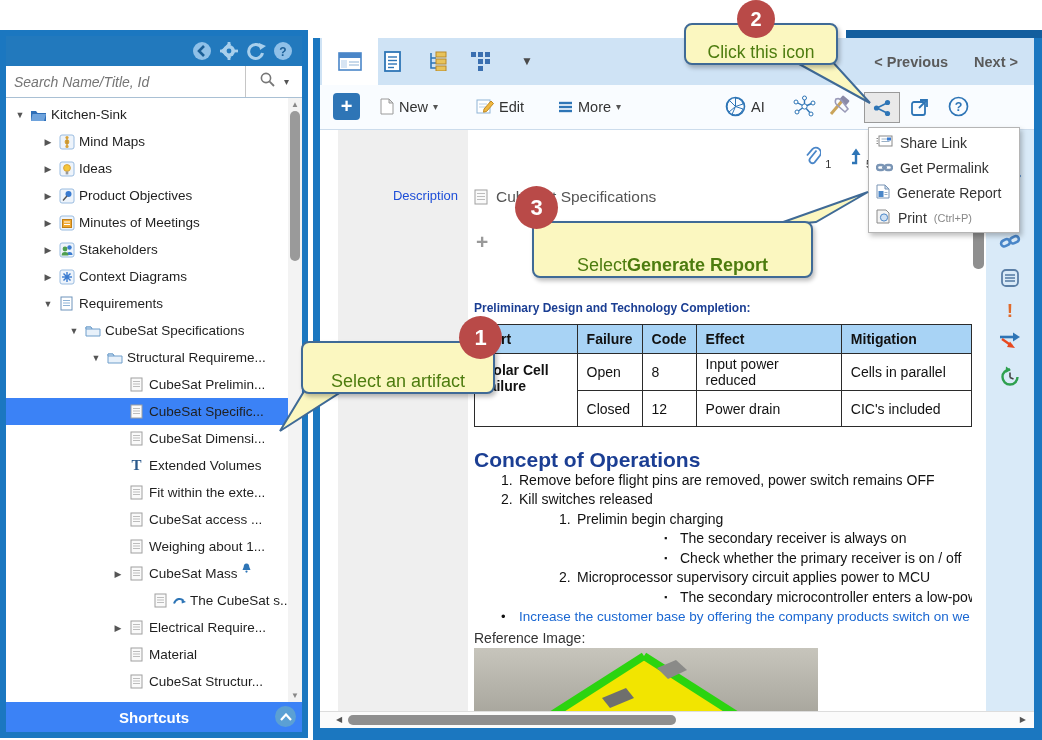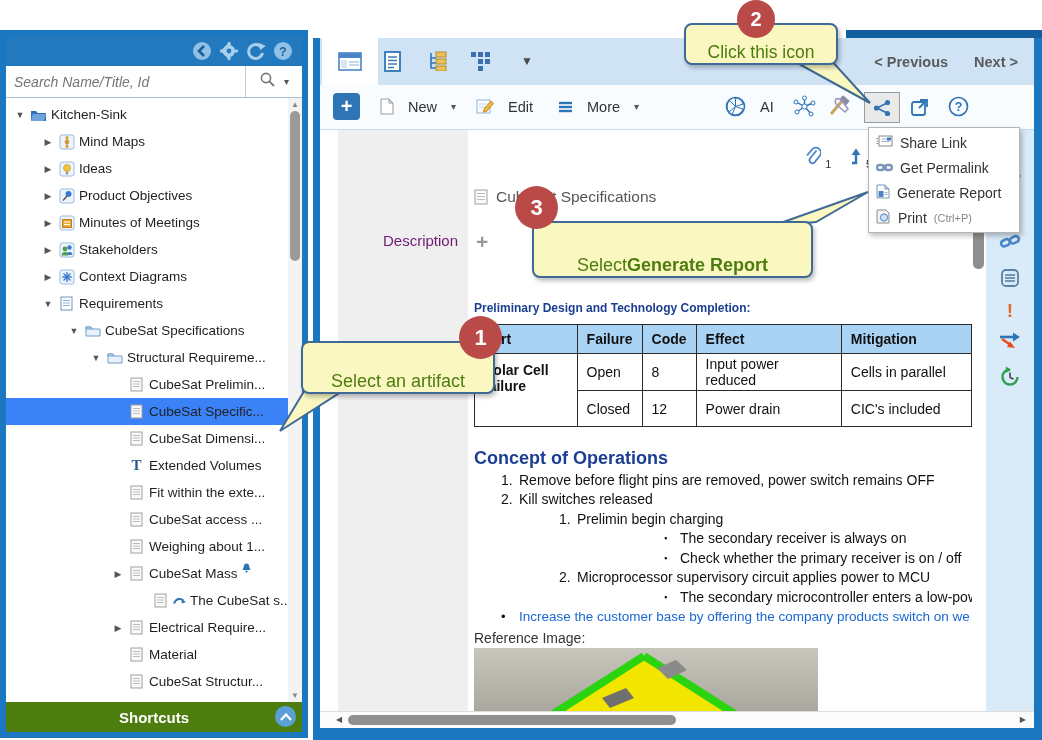--- a/index.html
+++ b/index.html
@@ -21,68 +21,68 @@
   .car{width:12px;flex:none;font-size:9px;color:#555;text-align:center}
   .sp{width:12px;flex:none}
   .ticon{width:17px;height:17px;flex:none;display:flex;align-items:center;justify-content:center}
   .tlabel{white-space:nowrap;overflow:hidden}
   .p0{padding-left:8px}.p1{padding-left:36px}.p2{padding-left:62px}.p3{padding-left:84px}
   .p4{padding-left:106px}.p5{padding-left:130px}
   .t-serif{font-family:"Liberation Serif",serif;font-weight:bold;color:#2c5a8c;font-size:15px}
   .sb-scroll{position:absolute;right:0;top:0;bottom:0;width:14px;background:#f3f3f3;z-index:5}
   .sb-scroll .arr{position:absolute;left:0;width:14px;text-align:center;font-size:8px;color:#888}
   .sb-thumb{position:absolute;left:2px;top:13px;width:10px;height:150px;background:#9a9a9a;border-radius:5px}
-  .sb-shortcuts{height:30px;background:#4d7c0f;flex:none;display:flex;align-items:center;justify-content:center;
+  .sb-shortcuts{height:30px;background:#3b82f6;flex:none;display:flex;align-items:center;justify-content:center;
                 position:relative;color:#fff;font-weight:bold;font-size:15px}
   .sc-chev{position:absolute;right:6px;top:4px;width:21px;height:21px;border-radius:50%;background:#5ba0d4;
            display:flex;align-items:center;justify-content:center}
 
   
   #topstrip{position:absolute;left:846px;top:30px;width:196px;height:9px;background:#135e9e}
   #main{position:absolute;left:313px;top:38px;width:729px;height:702px;box-sizing:border-box;background:#fff;
         border-left:7px solid #1b77c0;border-right:8px solid #1b77c0;border-bottom:12px solid #1b77c0;
         display:flex;flex-direction:column}
   .tabbar{height:47px;background:#cfe3f5;position:relative;flex:none}
   .tab-active{position:absolute;left:2px;top:0;width:56px;height:47px;background:#fff;
               display:flex;align-items:center;justify-content:center}
   .tabico{position:absolute;top:13px}
   .tab-caret{position:absolute;left:201px;top:16px;font-size:12px;color:#4a4a4a}
   .nav{position:absolute;right:16px;top:0;height:47px;display:flex;align-items:center;gap:26px;
        color:#5a5a5a;font-weight:bold;font-size:14.5px}
   .toolbar{height:44px;background:#f9fcff;border-bottom:1px solid #ccdcec;position:relative;flex:none;font-size:14.5px;color:#333}
-  .titem{position:absolute;top:0;height:43px;display:flex;align-items:center;gap:14px}
+  .titem{position:absolute;top:0;height:43px;display:flex;align-items:center;gap:5px}
   .addbtn{position:absolute;left:13px;top:8px;width:27px;height:27px;background:#2e75b6;border-radius:4px;
           color:#fff;font-size:20px;font-weight:bold;display:flex;align-items:center;justify-content:center}
   .dcaret{font-size:10px;color:#555}
   .sharebox{position:absolute;left:544px;top:7px;width:34px;height:29px;background:#e9e9e9;border:1px solid #9a9a9a;
             display:flex;align-items:center;justify-content:center}
   .contentrow{flex:1;display:flex;min-height:0;position:relative}
   .gutter{width:18px;flex:none}
-  .graycol{width:130px;flex:none;background:#efefef;box-sizing:border-box;padding-top:102px;padding-right:10px;
-           text-align:right;color:#701a75;font-size:15px}
+  .graycol{width:130px;flex:none;background:#efefef;box-sizing:border-box;padding-top:58px;padding-right:10px;
+           text-align:right;color:#1d4ed8;font-size:13px}
   .whitecol{width:504px;flex:none;position:relative;overflow:hidden}
   .vscroll{width:14px;flex:none;position:relative;background:#fff}
   .vthumb{position:absolute;left:1px;top:93px;width:11px;height:46px;background:#8f8f8f;border-radius:5px}
   .iconstrip{width:48px;flex:none;background:#d9eaf8;display:flex;flex-direction:column;align-items:center;
              padding-top:2px;gap:12px;box-sizing:border-box}
   .hscroll{height:16px;background:#fbfbfb;border-top:1px solid #ddd;position:relative;flex:none}
   .hthumb{position:absolute;left:28px;top:3px;width:328px;height:10px;background:#8f8f8f;border-radius:5px}
   .harr{position:absolute;top:3px;font-size:8px;color:#555}
 
   
   .attach{position:absolute;top:16px;right:100px;display:flex;gap:16px;align-items:flex-end;color:#333}
   .sub{font-size:11px;color:#333;position:relative;top:3px}
   .arttitle{position:absolute;top:58px;left:6px;display:flex;gap:8px;align-items:center;color:#555;font-size:15.5px}
   .plus{position:absolute;top:100px;left:8px;color:#999;font-size:21px;font-weight:bold}
   .tbltitle{position:absolute;top:171px;left:6px;font-weight:bold;font-size:12px;color:#1b3e93}
   table.spec{position:absolute;top:194px;left:6px;border-collapse:collapse;font-size:14px;color:#111}
   table.spec th,table.spec td{border:1px solid #2b2b2b;padding:2px 9px;text-align:left;vertical-align:middle}
   table.spec th{background:#a8d3f5;font-weight:bold;height:24px}
   table.spec td{height:31px}
-  .concept{position:absolute;top:318px;left:6px;font-weight:bold;font-size:18px;color:#1b3e93}
+  .concept{position:absolute;top:318px;left:6px;font-weight:bold;font-size:21px;color:#1b3e93}
   .list{position:absolute;top:340px;left:0;width:504px;font-size:14px;color:#111}
   .lrow{height:19.5px;display:flex;align-items:center;white-space:nowrap}
   .lrow .mk{width:18px;flex:none}
   .l1{padding-left:33px}.l2{padding-left:91px}.l3{padding-left:196px}
   .l3 .mk{font-size:9px;width:16px}
   .linkrow{position:absolute;top:479px;left:33px;font-size:13.5px;color:#1a67d2;display:flex;white-space:nowrap;width:470px;overflow:hidden}
   .linkrow .mk{color:#111;width:18px;flex:none;font-size:13px}
   .reflabel{position:absolute;top:500px;left:6px;font-size:14px;color:#333}
   .refimg{position:absolute;top:518px;left:6px;width:344px;height:64px;overflow:hidden}
 

